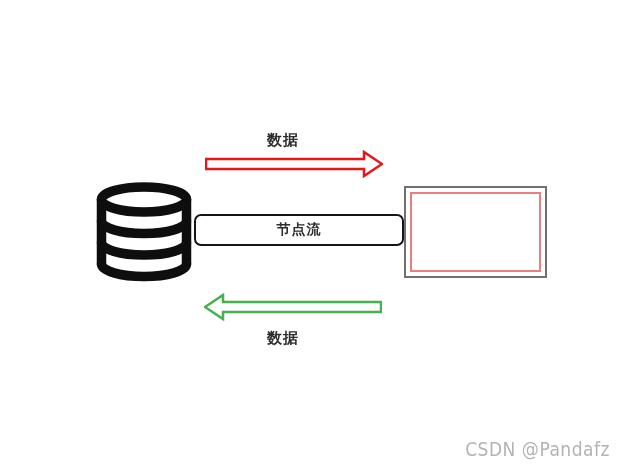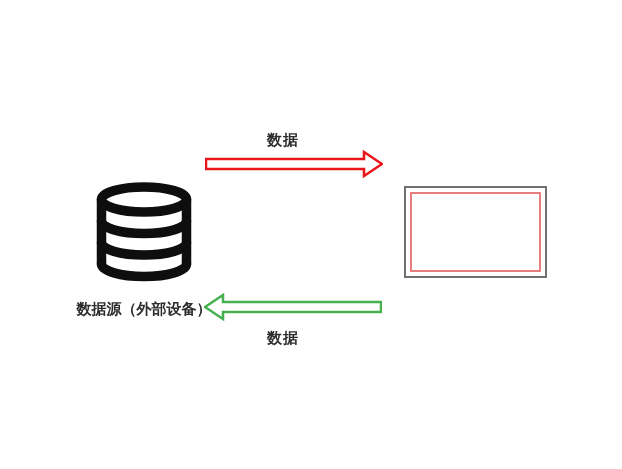--- a/index.html
+++ b/index.html
@@ -84,37 +84,40 @@
 <body>
 
 <div class="canvas">
 
   <div class="abs flow-label top-flow-label">数据</div>
 
   <svg class="abs arrow-right-svg" viewBox="0 0 178 28" aria-hidden="true">
     <polygon points="1,9 159,9 159,2 177,14 159,26 159,19 1,19"></polygon>
   </svg>
 
+  <div class="abs pipe">
+    <span class="pipe-label">节点流</span>
+  </div>
 
   <svg class="abs db-icon" viewBox="0 0 104 100" aria-hidden="true">
     <ellipse cx="52" cy="17.5" rx="42.5" ry="12.5"></ellipse>
     <path d="M9.5,17.5 V82"></path>
     <path d="M94.5,17.5 V82"></path>
     <path d="M9.5,39 A42.5,12.5 0 0 0 94.5,39"></path>
     <path d="M9.5,60.5 A42.5,12.5 0 0 0 94.5,60.5"></path>
     <path d="M9.5,82 A42.5,12.5 0 0 0 94.5,82"></path>
   </svg>
 
   <div class="abs computer-box">
     <div class="computer-box-inner"></div>
   </div>
 
   <svg class="abs arrow-left-svg" viewBox="0 0 178 28" aria-hidden="true">
     <polygon points="177,9 19,9 19,2 1,14 19,26 19,19 177,19"></polygon>
   </svg>
 
-  <div class="abs node-label source-label">数据源（外部设备）</div>
 
 
   <div class="abs flow-label bottom-flow-label">数据</div>
 
+  <div class="abs watermark">CSDN @Pandafz</div>
 
 </div>
 
 </body></html>

